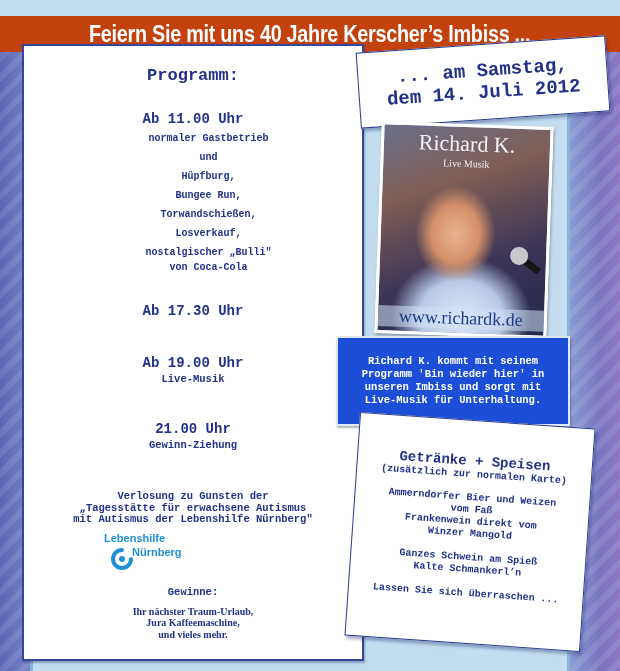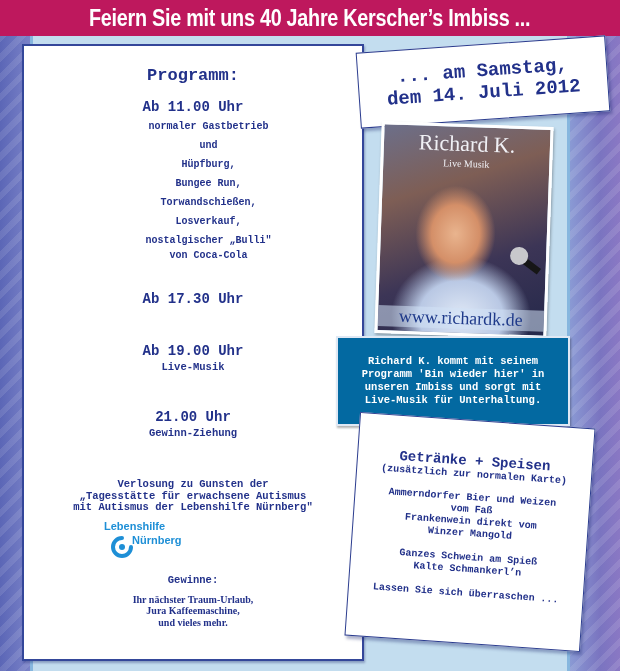--- a/index.html
+++ b/index.html
@@ -19,38 +19,38 @@
   .side-strip.left { left: 0; }
   .side-strip.right { right: 0; width: 50px;
     background:
       repeating-linear-gradient(135deg, rgba(255,255,255,0.10) 0 6px, rgba(255,255,255,0) 6px 14px),
       linear-gradient(90deg, #8a9ad4, #7a74c0 60%, #8a78c4);
   }
   .inner-edge-left { position:absolute; left:30px; top:34px; bottom:0; width:3px; background:#86b6de; }
   .inner-edge-right { position:absolute; right:50px; top:34px; bottom:0; width:3px; background:#86b6de; }
 
   .header {
-    position: absolute; top: 0; left: 0; width: 620px; height: 36px;
-    background: #be185d;
+    position: absolute; top: 16px; left: 0; width: 620px; height: 36px;
+    background: #c2410c;
     display: flex; align-items: center; justify-content: center;
   }
   .header-title {
     font-family: "Liberation Sans", "DejaVu Sans", sans-serif;
     font-weight: bold; color: #ffffff; font-size: 23px;
     letter-spacing: -0.3px; transform: scaleX(0.86); white-space: nowrap;
   }
 
   .program-card {
     position: absolute; left: 22px; top: 44px; width: 342px; height: 617px;
     background: #ffffff; border: 2px solid #34479a;
     box-shadow: 1px 2px 2px rgba(30,40,110,0.35);
     text-align: center;
   }
   .program-title { margin-top: 20px; font-size: 17px; font-weight: bold; color: #22318a; }
-  .block { margin-top: 14px; }
+  .block { margin-top: 26px; }
   .time { font-size: 14px; font-weight: bold; color: #22318a; margin-bottom: 2px; }
   .line { font-size: 10px; font-weight: bold; line-height: 19px; color: #22318a; padding-left: 31px; }
   .line.tight { line-height: 11px; }
   .gap-large { margin-top: 30px; }
   .gap-xl { margin-top: 36px; }
   .desc { font-size: 10.5px; font-weight: bold; color: #22318a; margin-top: 2px; }
   .raffle { margin-top: 40px; font-size: 10.5px; font-weight: bold; line-height: 11.5px; color: #22318a; }
   .logo { display: flex; align-items: flex-start; margin: 6px 0 0 72px; height: 42px; position: relative; }
   .logo-text-top { position:absolute; left:8px; top:0; font-family: "Liberation Sans", sans-serif; font-size: 11px; font-weight: bold; color:#1e8fd6; }
   .logo-text-bottom { position:absolute; left:36px; top:14px; font-family: "Liberation Sans", sans-serif; font-size: 11px; font-weight: bold; color:#1e8fd6; }
@@ -79,21 +79,21 @@
     overflow: hidden;
   }
   .artist-name { position:absolute; top:4px; width:100%; text-align:center; font-family:"Liberation Serif", serif; font-size:22px; color:#f0f0f5; }
   .artist-sub { position:absolute; top:31px; width:100%; text-align:center; font-family:"Liberation Serif", serif; font-size:10px; color:#f0f0f5; }
   .mic { position:absolute; right:18px; top:118px; width:18px; height:18px; border-radius:50%; background:#c8c8cc; }
   .mic-handle { position:absolute; right:4px; top:130px; width:30px; height:7px; background:#161616; transform: rotate(35deg); }
   .artist-url { position:absolute; bottom:4px; width:100%; text-align:center; font-family:"Liberation Serif", serif; font-size:18px; color:#1f3a8a; background: rgba(210,225,245,0.55); }
 
   .info-box {
     position: absolute; left: 336px; top: 336px; width: 234px; height: 90px;
-    background: #0369a1; border: 2px solid #dfe8f4;
+    background: #1d4ed8; border: 2px solid #dfe8f4;
     box-shadow: 1px 2px 2px rgba(0,0,0,0.3);
     display: flex; flex-direction: column; justify-content: center; align-items: center;
   }
   .info-line { color: #ffffff; font-size: 10.5px; font-weight: bold; line-height: 13px; white-space: nowrap; }
 
   .menu-card {
     position: absolute; left: 352px; top: 420px; width: 236px; height: 224px;
     background: #ffffff; border: 1.5px solid #2c3d8f;
     transform: rotate(4deg);
     box-shadow: 2px 3px 3px rgba(30,40,110,0.35);

